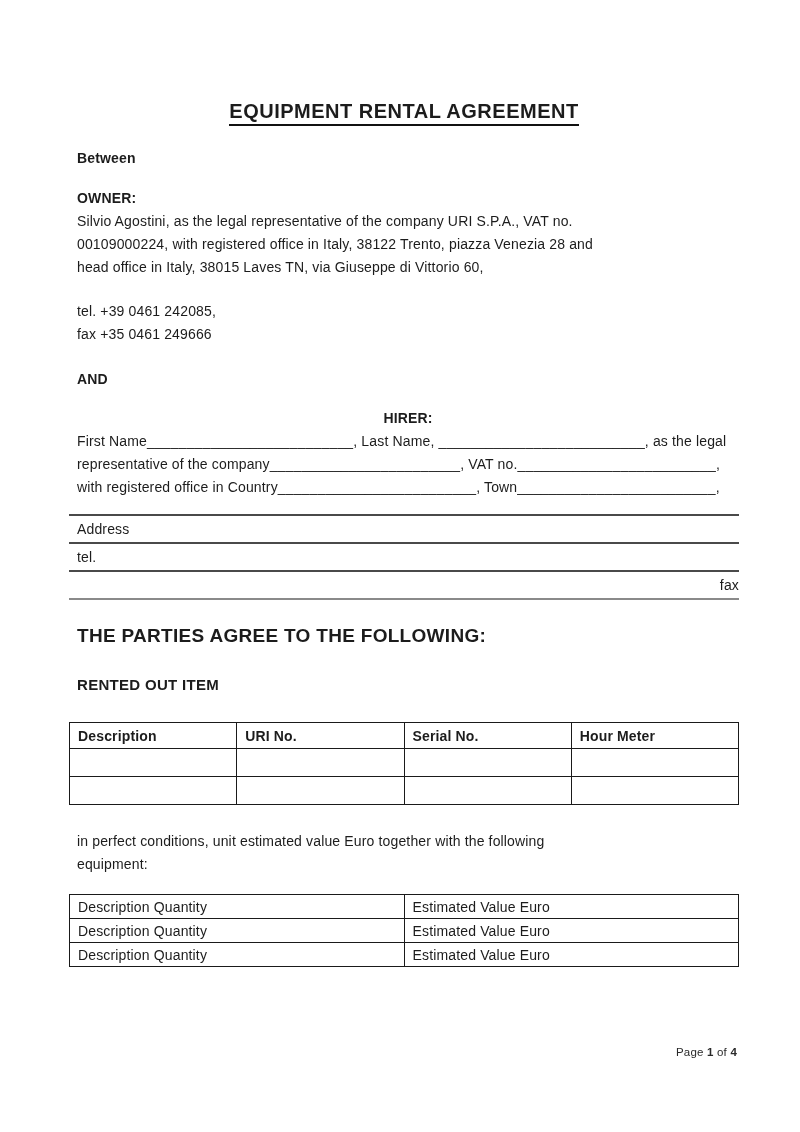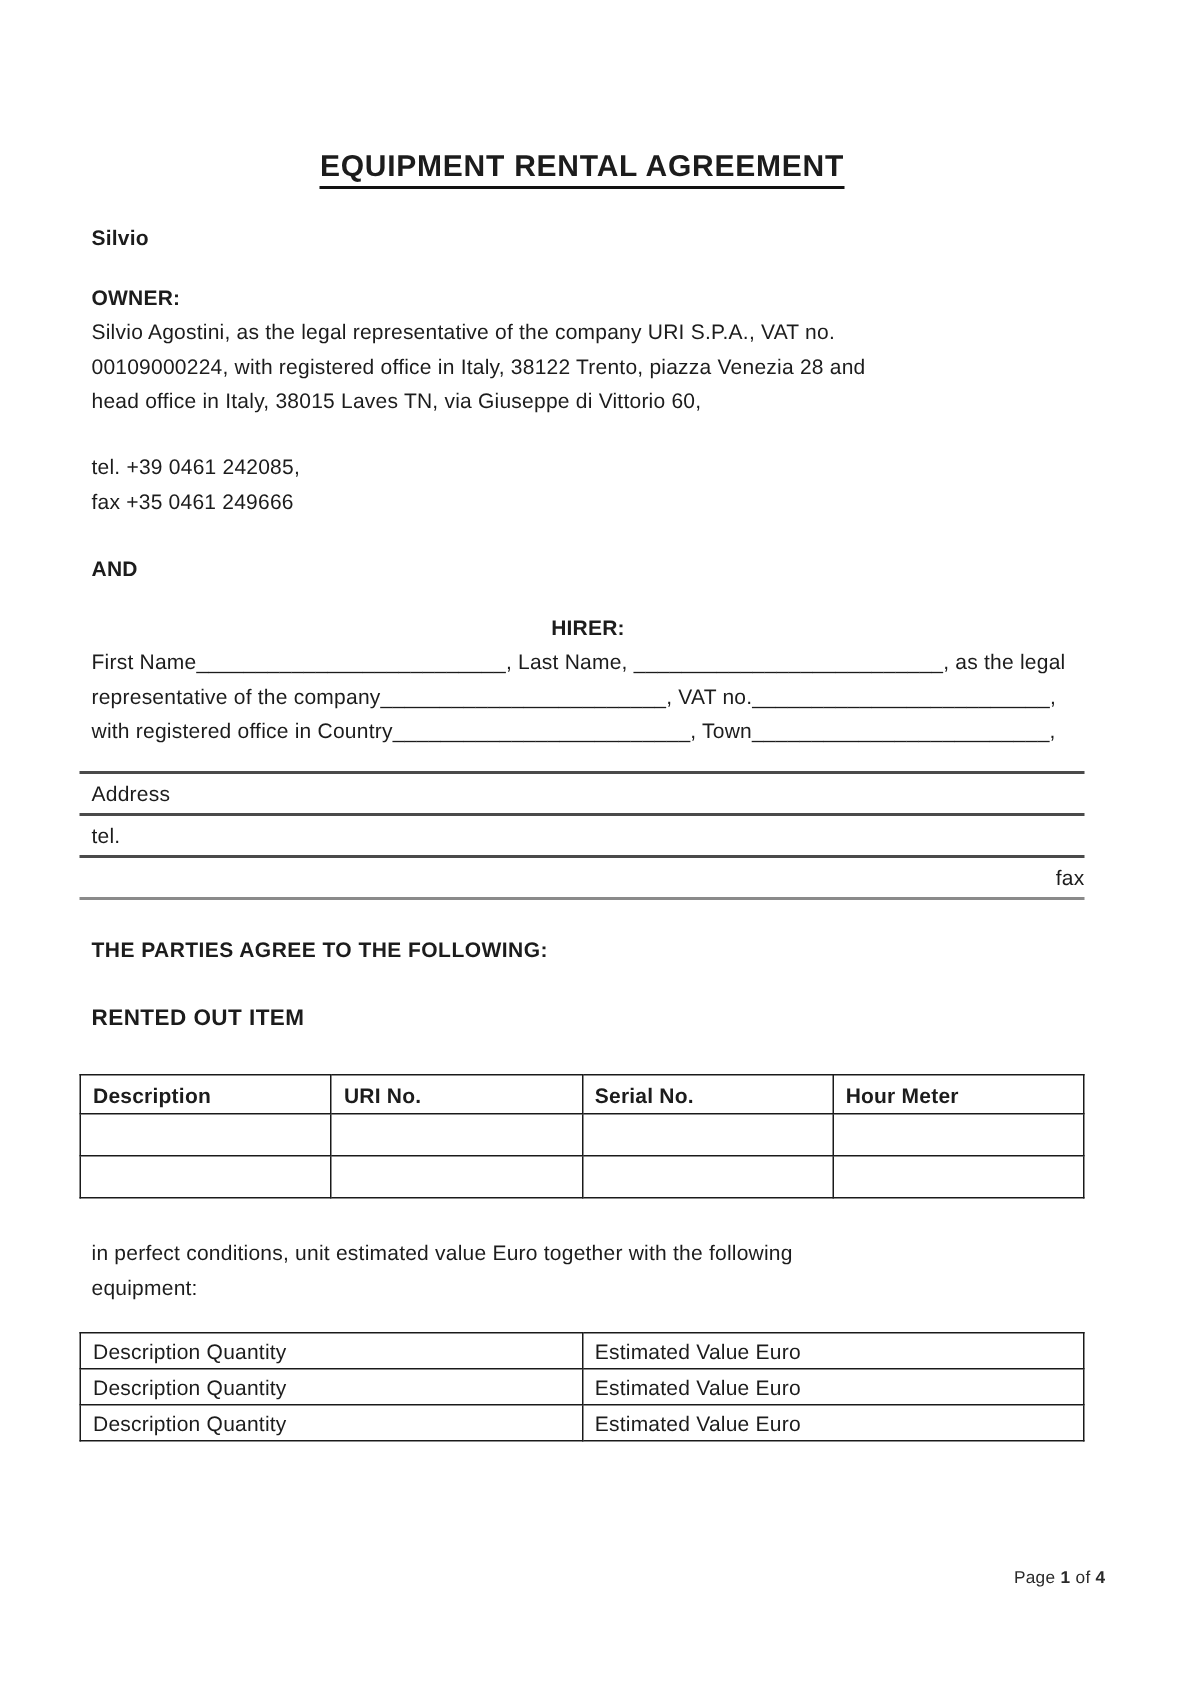--- a/index.html
+++ b/index.html
@@ -5,21 +5,21 @@
   * { box-sizing: border-box; }
   html, body { margin: 0; padding: 0; }
   body {
     width: 800px; height: 1132px;
     background: #ffffff;
     font-family: "Liberation Sans", sans-serif;
     color: #1c1c1c;
     -webkit-font-smoothing: antialiased;
   }
   .doc { position: relative; width: 800px; height: 1132px; overflow: hidden; background: #fff; }
-  .content { position: absolute; left: 53px; top: 0; width: 670px; }
+  .content { position: absolute; left: 69px; top: 0; width: 670px; }
 
   .title-wrap { margin-top: 100px; text-align: center; }
   .title-wrap .title-text {
     font-size: 20px; font-weight: bold; letter-spacing: 0.5px;
     border-bottom: 2.5px solid #111; padding-bottom: 2px;
   }
 
   .txt { font-size: 14px; line-height: 23px; letter-spacing: 0.15px; padding-left: 8px; }
   .bold { font-weight: bold; }
   .nowrap { white-space: nowrap; }
@@ -31,21 +31,21 @@
   .hirer-label     { margin-top: 16px; text-align: center; }
 
   .contact-table { width: 100%; border-collapse: collapse; margin-top: 15px; }
   .contact-table td {
     border-top: 2px solid #4a4a4a;
     height: 28px; font-weight: normal; font-size: 14px;
     padding: 0 0 0 8px; letter-spacing: 0.15px; vertical-align: middle; margin-top: 28px;
   }
   .contact-table tr:last-child td { border-bottom: 2.5px solid #8a8a8a; text-align: right; }
 
-  .h2 { margin-top: 25px; font-size: 14px; font-weight: bold; letter-spacing: 0.3px; padding-left: 8px; }
+  .h2 { margin-top: 25px; font-size: 19px; font-weight: bold; letter-spacing: 0.3px; padding-left: 8px; }
   .h3 { margin-top: 29px; font-size: 15px;  font-weight: bold; letter-spacing: 0.3px; padding-left: 8px; }
 
   .grid-table { width: 100%; border-collapse: collapse; font-size: 14px; table-layout: fixed; }
   .rented-table { margin-top: 29px; padding-left: 45px; }
   .rented-table th, .rented-table td {
     border: 1.5px solid #1a1a1a; text-align: left;
     padding: 2px 8px; letter-spacing: 0.15px;
   }
   .rented-table th { height: 26px; font-weight: bold; }
   .rented-table td { height: 28px; }
@@ -66,21 +66,21 @@
 </head>
 <body>
 
 <div class="doc">
   <div class="content">
 
     <div class="title-wrap">
       <span class="title-text">EQUIPMENT RENTAL AGREEMENT</span>
     </div>
 
-    <div class="txt bold between-label">Silvio</div>
+    <div class="txt bold between-label">Between</div>
 
     <div class="txt bold owner-label">OWNER:</div>
     <div class="txt">
       <div>Silvio Agostini, as the legal representative of the company URI S.P.A., VAT no.</div>
       <div>00109000224, with registered office in Italy, 38122 Trento, piazza Venezia 28 and</div>
       <div>head office in Italy, 38015 Laves TN, via Giuseppe di Vittorio 60,</div>
     </div>
 
     <div class="txt tel-line">tel. +39 0461 242085,</div>
     <div class="txt">fax +35 0461 249666</div>

